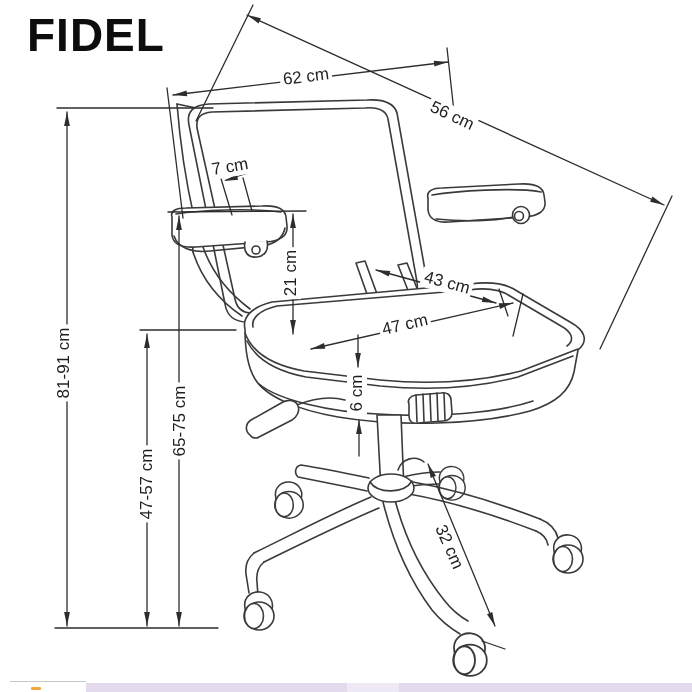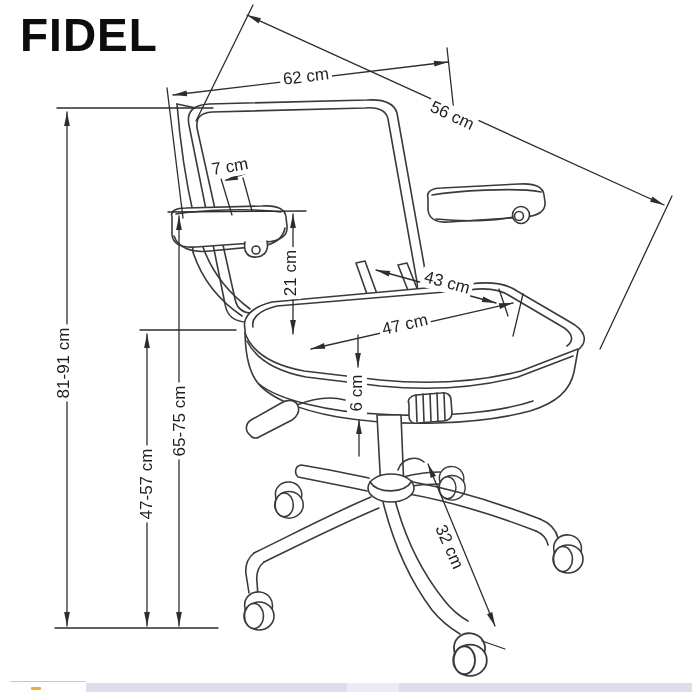--- a/index.html
+++ b/index.html
@@ -1,19 +1,19 @@
 <!DOCTYPE html>
 <html><head>
 <meta charset="utf-8">
 <style>
   html,body{margin:0;padding:0;background:#fff;}
   #stage{position:relative;width:692px;height:692px;background:#ffffff;overflow:hidden;
          font-family:"Liberation Sans",sans-serif;}
   #drawing{position:absolute;left:0;top:0;}
-  .title{position:absolute;left:20px;top:8px;font-size:46px;font-weight:bold;
+  .title{position:absolute;left:27px;top:8px;font-size:46px;font-weight:bold;
          letter-spacing:1px;color:#0d0d0d;}
   .dim-label{position:absolute;font-size:17px;color:#1f1f1f;background:#ffffff;
          padding:0 3px;white-space:nowrap;transform:translate(-50%,-50%);line-height:20px;}
   .r-90{transform:translate(-50%,-50%) rotate(-90deg);}
   
   .strip-lavender{position:absolute;left:86px;right:0;top:683px;height:9px;background:#e4daee;}
   .strip-light{position:absolute;left:347px;top:683px;width:52px;height:9px;background:#efe9f6;}
   .strip-white{position:absolute;left:10px;top:681px;width:76px;height:11px;background:#ffffff;
          border-top:1px solid #c9c9c9;}
   .orange-dash{position:absolute;left:21px;top:5px;width:10px;height:3px;background:#f2a83e;

